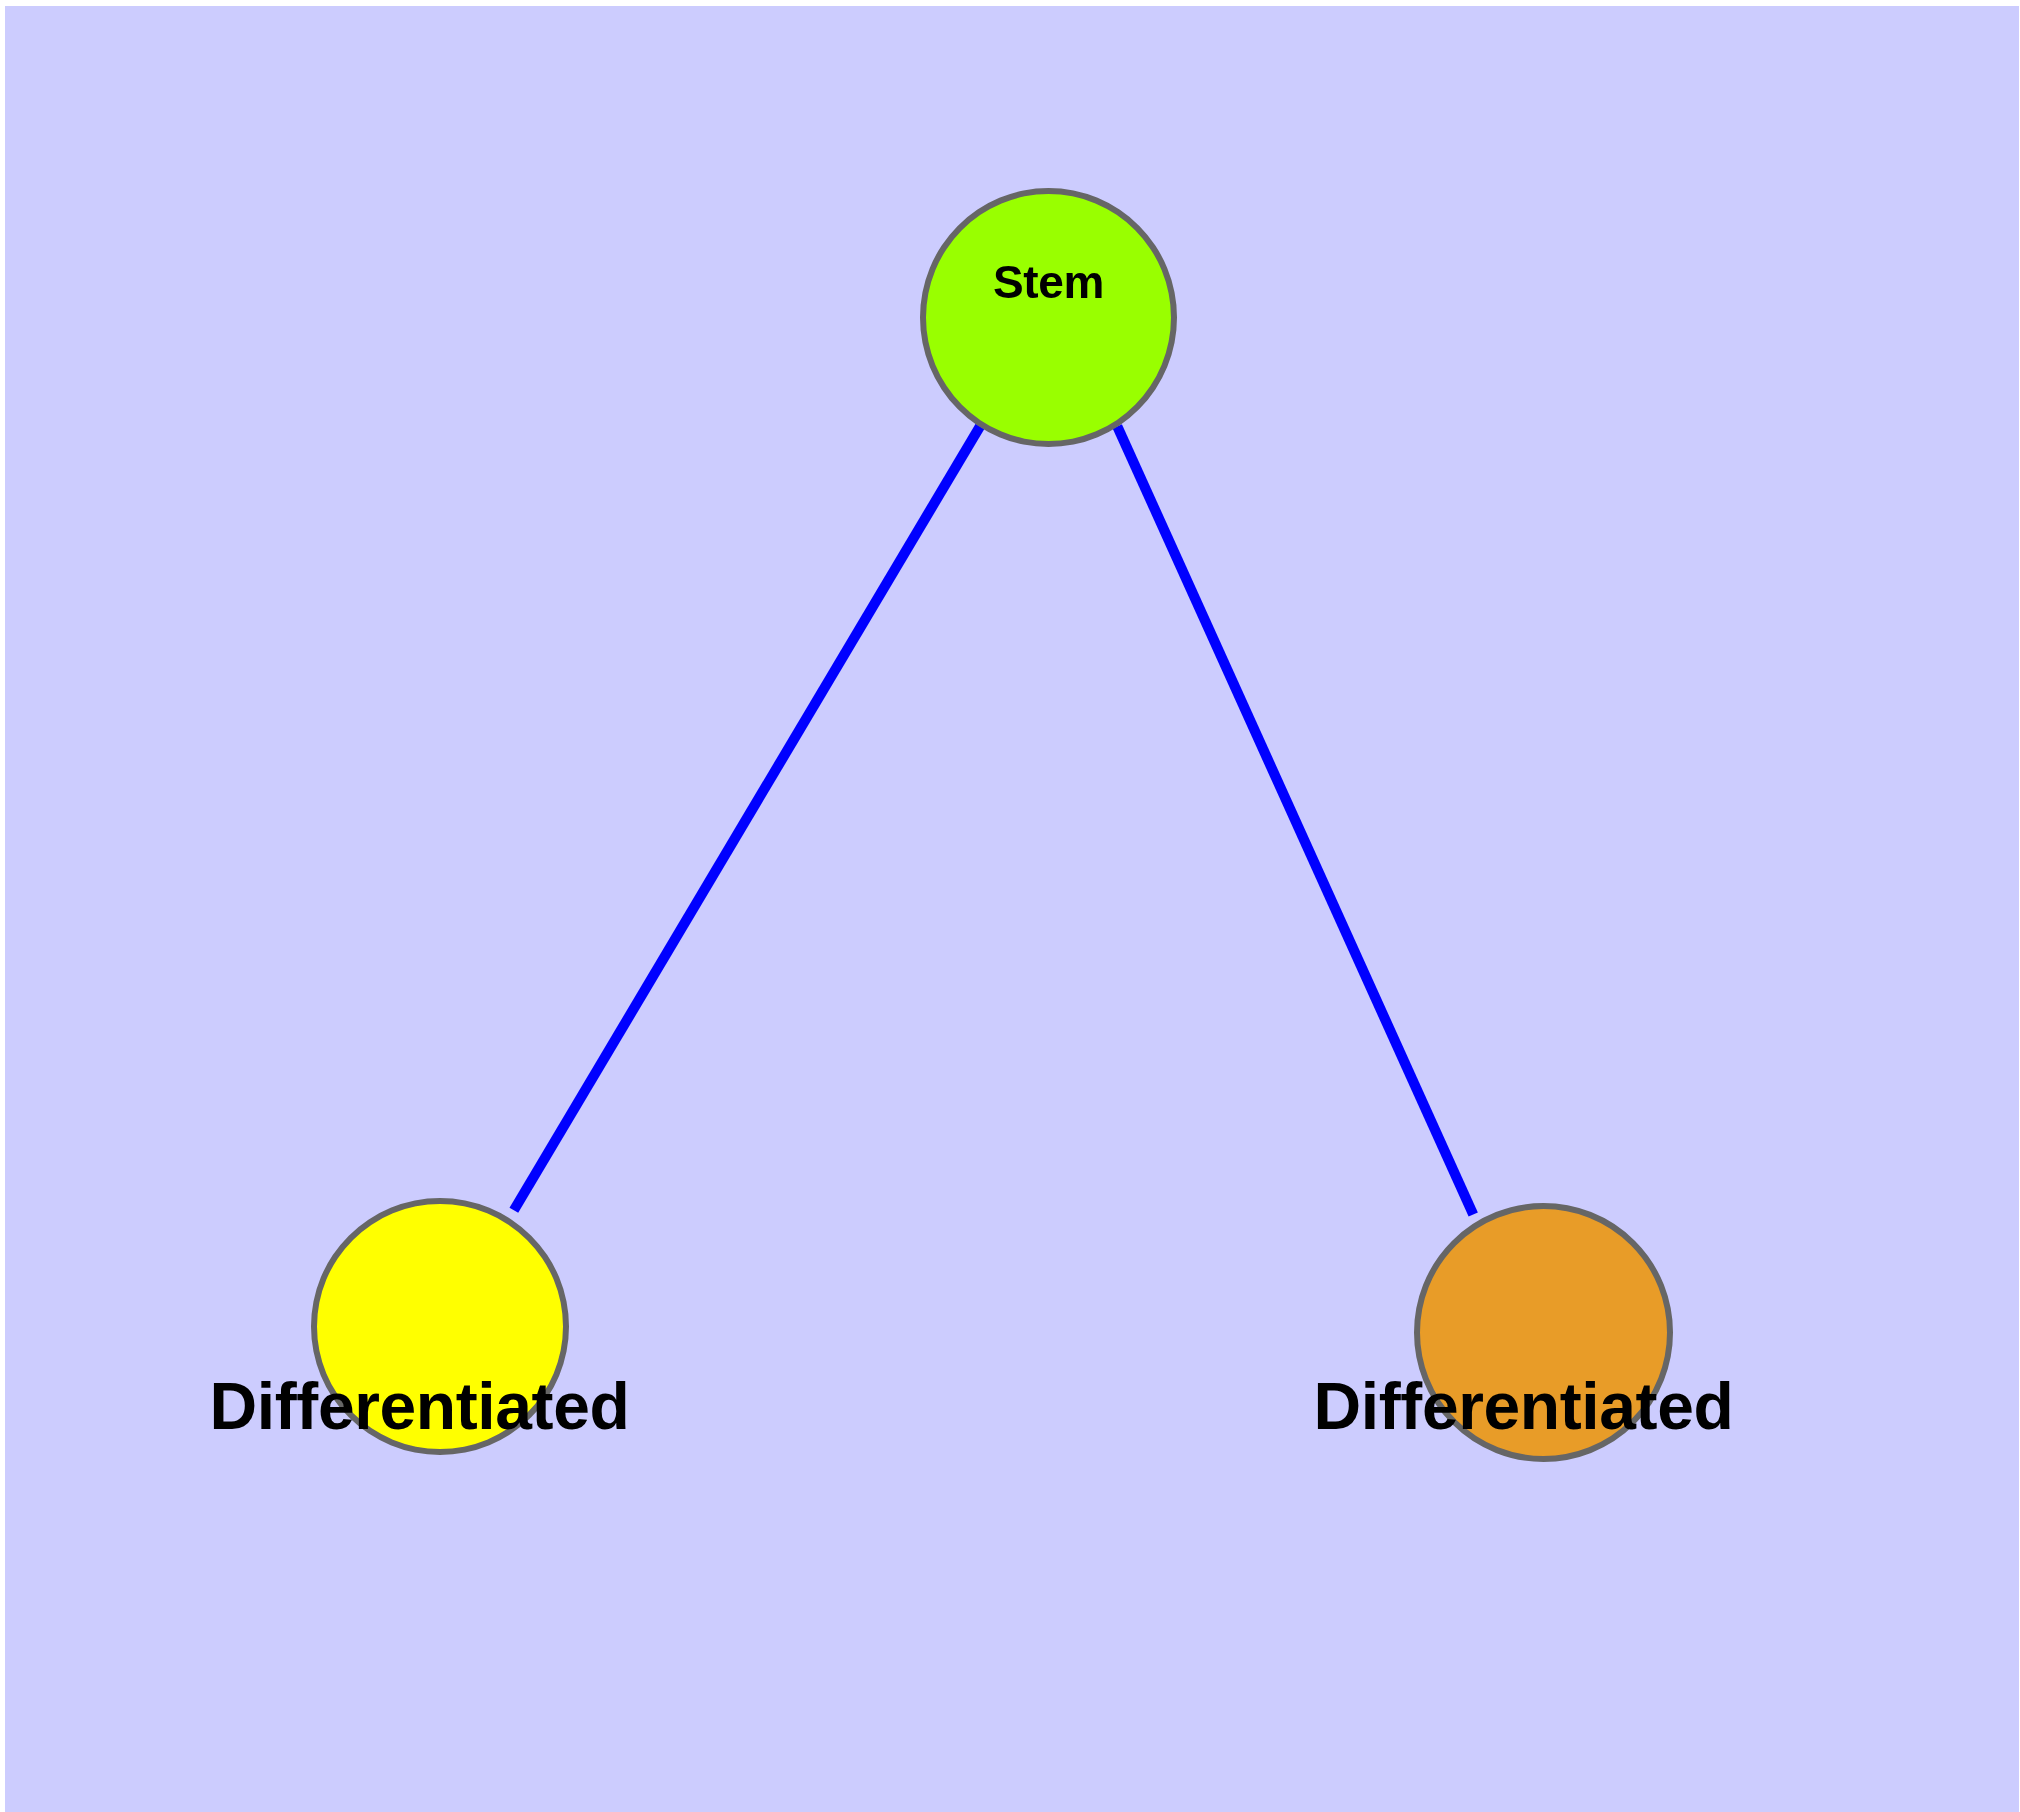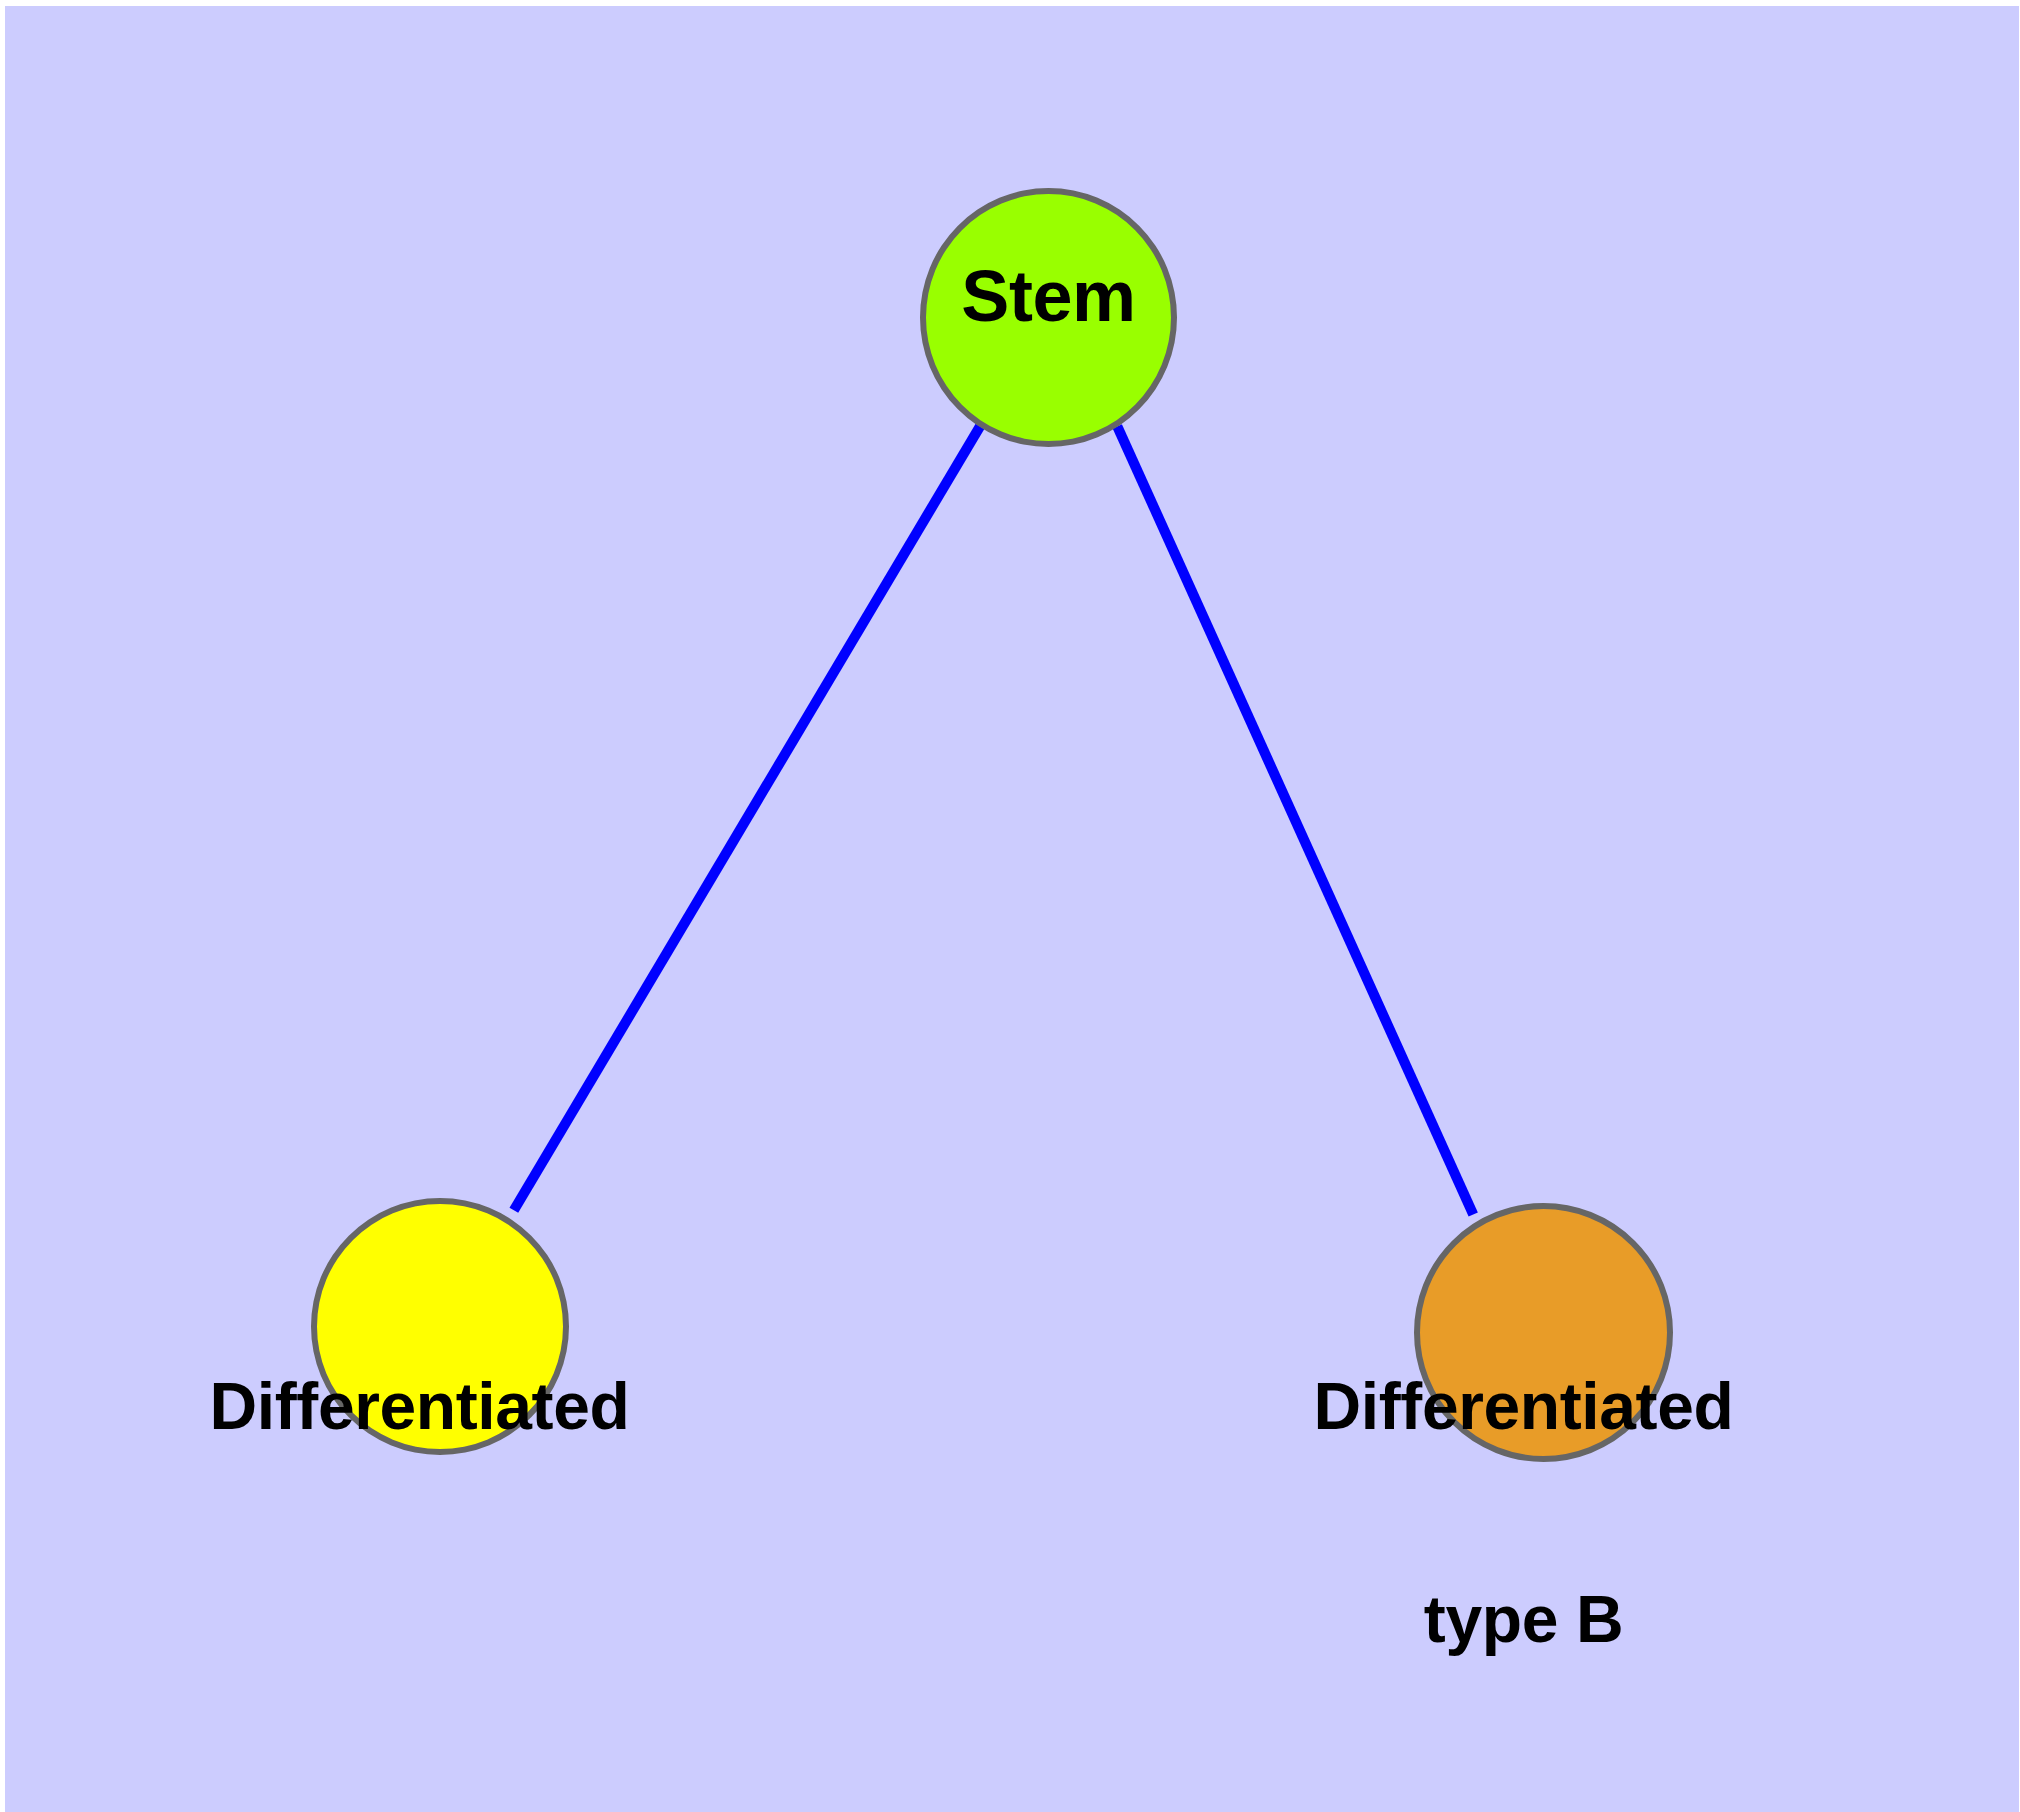--- a/index.html
+++ b/index.html
@@ -70,21 +70,21 @@
     text-align: center;
     line-height: 1.08;
     white-space: pre;
     letter-spacing: -0.4px;
     user-select: none;
   }
   #label-stem {
     left: 920px;
     top: 258px;
     width: 257px;
-    font-size: 72px;
+    font-size: 46px;
   }
   #label-type-a {
     left: 165px;
     top: 1228px;
     width: 509px;
     font-size: 66px;
   }
   #label-type-b {
     left: 1269px;
     top: 1228px;
@@ -109,17 +109,16 @@
   <div class="node" id="node-type-b"></div>
 
   <div class="node-label" id="label-stem">Stem</div>
 
   <div class="node-label" id="label-type-a">
     <div>Differentiated</div>
   </div>
 
   <div class="node-label" id="label-type-b">
     <div>Differentiated</div>
-    <div>type B</div>
   </div>
 
 </div>
 
 
 </body></html>

